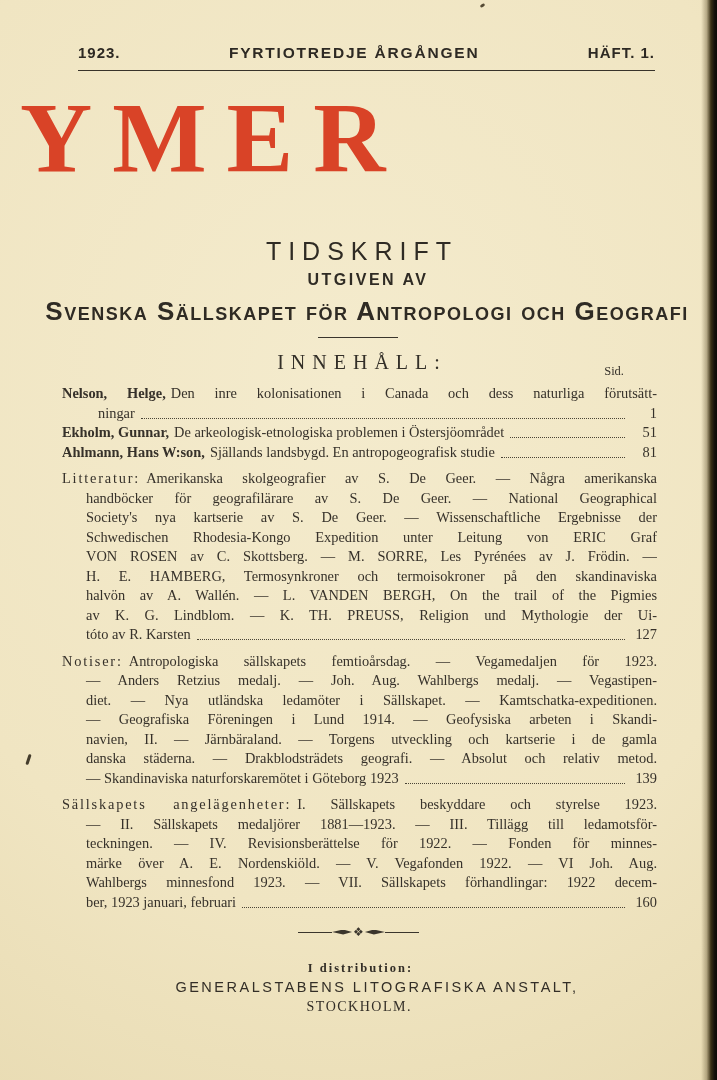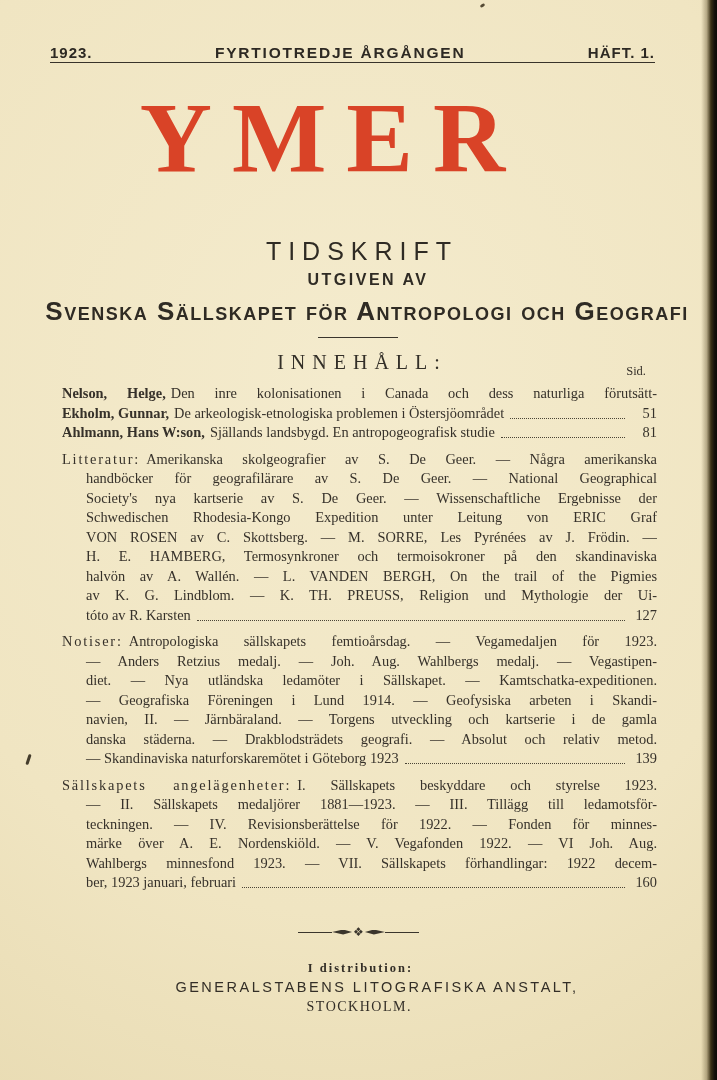--- a/index.html
+++ b/index.html
@@ -4,44 +4,44 @@
 <style>
   html,body{margin:0;padding:0;}
   body{width:717px;height:1080px;overflow:hidden;}
   .page{
     position:relative;width:717px;height:1080px;box-sizing:border-box;overflow:hidden;
     background:radial-gradient(ellipse 120% 90% at 48% 35%, #f4ebcd 0%, #f0e5c2 55%, #e5d7ac 100%);
   }
   .abs{position:absolute;left:0;width:717px;text-align:center;}
   
   .hdr{
-    position:absolute;top:44px;left:50px;right:62px;
+    position:absolute;top:44px;left:78px;right:62px;
     display:flex;justify-content:space-between;align-items:baseline;
     font-family:"Liberation Sans",sans-serif;font-weight:700;color:#2d2923;
-    border-bottom:1.8px solid #38332a;
+    padding-bottom:8px;border-bottom:1.8px solid #38332a;
   }
   .hdr .year{font-size:15px;letter-spacing:1px;}
   .hdr .vol{font-size:15.5px;letter-spacing:1.8px;}
   .hdr .issue{font-size:15px;letter-spacing:1px;}
   
   .title{
-    position:absolute;top:88px;left:0;width:645px;box-sizing:border-box;text-align:center;
+    position:absolute;top:88px;left:0;width:645px;box-sizing:border-box;
     font-family:"Liberation Serif",serif;font-weight:700;font-size:100px;line-height:1;
     color:#d94327;letter-spacing:20px;padding-left:20px;
   }
   .tidskrift{top:237px;font-family:"Liberation Sans",sans-serif;font-size:25px;font-weight:400;
     letter-spacing:7px;padding-left:7px;box-sizing:border-box;color:#2f2b24;}
   .utgiven{top:271px;font-family:"Liberation Sans",sans-serif;font-size:16px;font-weight:700;
     letter-spacing:2.5px;padding-left:19px;box-sizing:border-box;color:#2f2b24;}
   .society{top:296px;font-family:"Liberation Sans",sans-serif;font-size:26px;font-weight:700;
     font-variant:small-caps;letter-spacing:1.5px;padding-left:17px;box-sizing:border-box;color:#2f2b24;}
   .minirule{position:absolute;top:337px;left:318px;width:80px;border-top:1.7px solid #3a352c;}
   .innehall{top:351px;font-family:"Liberation Serif",serif;font-size:20px;letter-spacing:7px;
     padding-left:7px;box-sizing:border-box;color:#332f28;}
-  .sid{position:absolute;top:364px;right:71px;font:12.5px "Liberation Serif",serif;color:#36312a;}
+  .sid{position:absolute;top:364px;right:93px;font:12.5px "Liberation Serif",serif;color:#36312a;}
   
   .toc{
     position:absolute;top:384px;left:62px;width:595px;
     font:14.4px/19.5px "Liberation Serif",serif;color:#36312a;
   }
   .block{margin-bottom:7px;}
   .jline{text-align:justify;text-align-last:justify;height:19.5px;overflow:hidden;}
   .ind24{padding-left:24px;}
   .ind36{padding-left:36px;}
   .lastline{display:flex;align-items:baseline;height:19.5px;overflow:hidden;}
@@ -88,20 +88,25 @@
   <div class="minirule"></div>
 
   <div class="abs innehall">INNEHÅLL:</div>
   <div class="sid">Sid.</div>
 
   <div class="toc">
 
     <div class="block">
       <div>
         <div class="jline"><span class="auth">Nelson, Helge,</span><span>Den inre kolonisationen i Canada och dess naturliga förutsätt-</span></div>
+        <div class="lastline ind36">
+          <span>ningar</span>
+          <span class="leader"></span>
+          <span class="pg">1</span>
+        </div>
       </div>
       <div>
         <div class="lastline">
           <span><span class="auth">Ekholm, Gunnar,</span><span>De arkeologisk-etnologiska problemen i Östersjöområdet</span></span>
           <span class="leader"></span>
           <span class="pg">51</span>
         </div>
       </div>
       <div>
         <div class="lastline">

